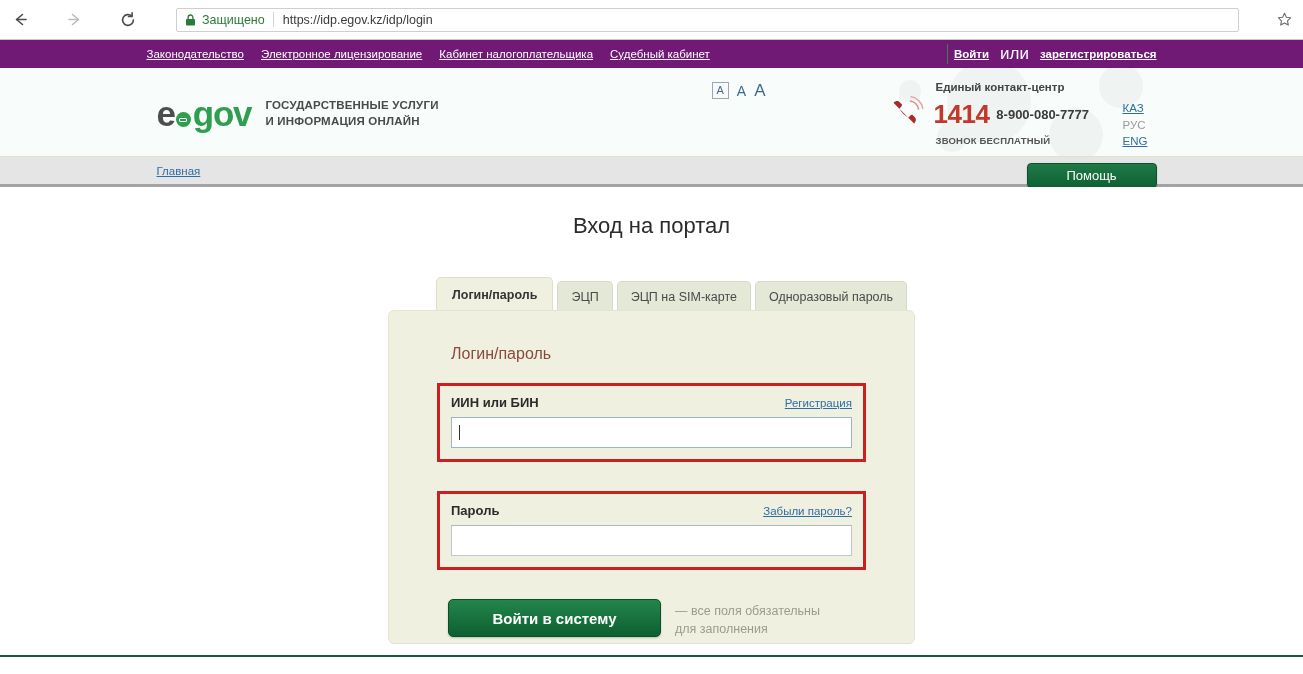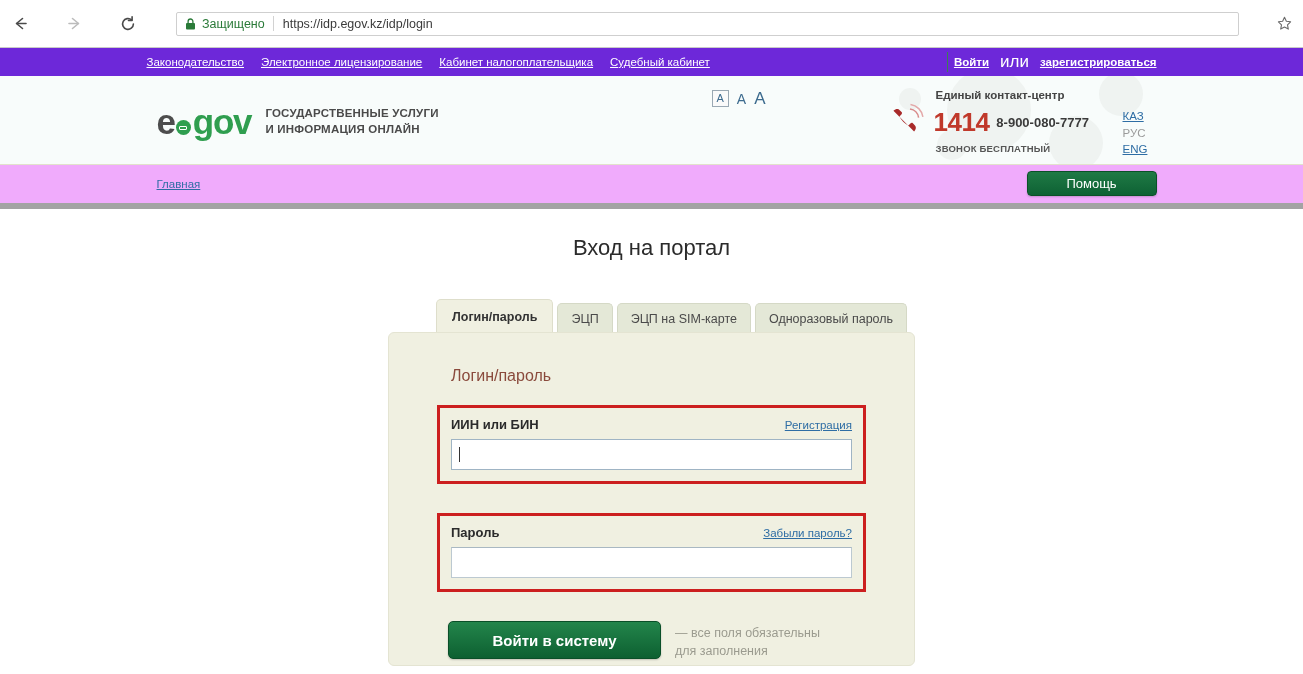--- a/index.html
+++ b/index.html
@@ -10,21 +10,21 @@
     height: 674px;
     overflow: hidden;
     background: #ffffff;
     font-family: "Liberation Sans", sans-serif;
     color: #333;
     -webkit-font-smoothing: antialiased;
   }
 
   
   .browser-bar {
-    height: 48px;
+    height: 40px;
     background: #ffffff;
     border-bottom: 1px solid #c9c9c9;
     display: flex;
     align-items: center;
     padding: 0 6px;
     position: relative;
     gap: 26px;
   }
   .nav-btn {
     width: 28px; height: 28px;
@@ -70,21 +70,21 @@
   }
   .star-btn {
     width: 26px; height: 26px;
     display: flex; align-items: center; justify-content: center;
     flex: 0 0 auto;
   }
 
   
   .topnav {
     height: 28px;
-    background: #6d28d9;
+    background: #701a75;
     display: flex;
     align-items: center;
     position: relative;
   }
   .topnav-inner {
     width: 1010px;
     margin: 0 auto;
     display: flex;
     align-items: center;
     height: 100%;
@@ -250,24 +250,24 @@
     top: 32px;
     text-align: left;
     width: 34px;
   }
   .langs div { font-size: 11.5px; line-height: 1.45; }
   .langs a { color: #2e6da4; text-decoration: underline; }
   .langs .active { color: #9a9a9a; }
 
   
   .crumbbar {
-    height: 45px;
-    background: #f0abfc;
+    height: 31px;
+    background: #e5e5e5;
     border-top: 1px solid #e2e2cc;
-    border-bottom: 6px solid #a3a3a3;
+    border-bottom: 3px solid #a3a3a3;
     position: relative;
   }
   .crumbbar-inner {
     width: 1010px;
     margin: 0 auto;
     height: 100%;
     position: relative;
     display: flex;
     align-items: center;
   }

